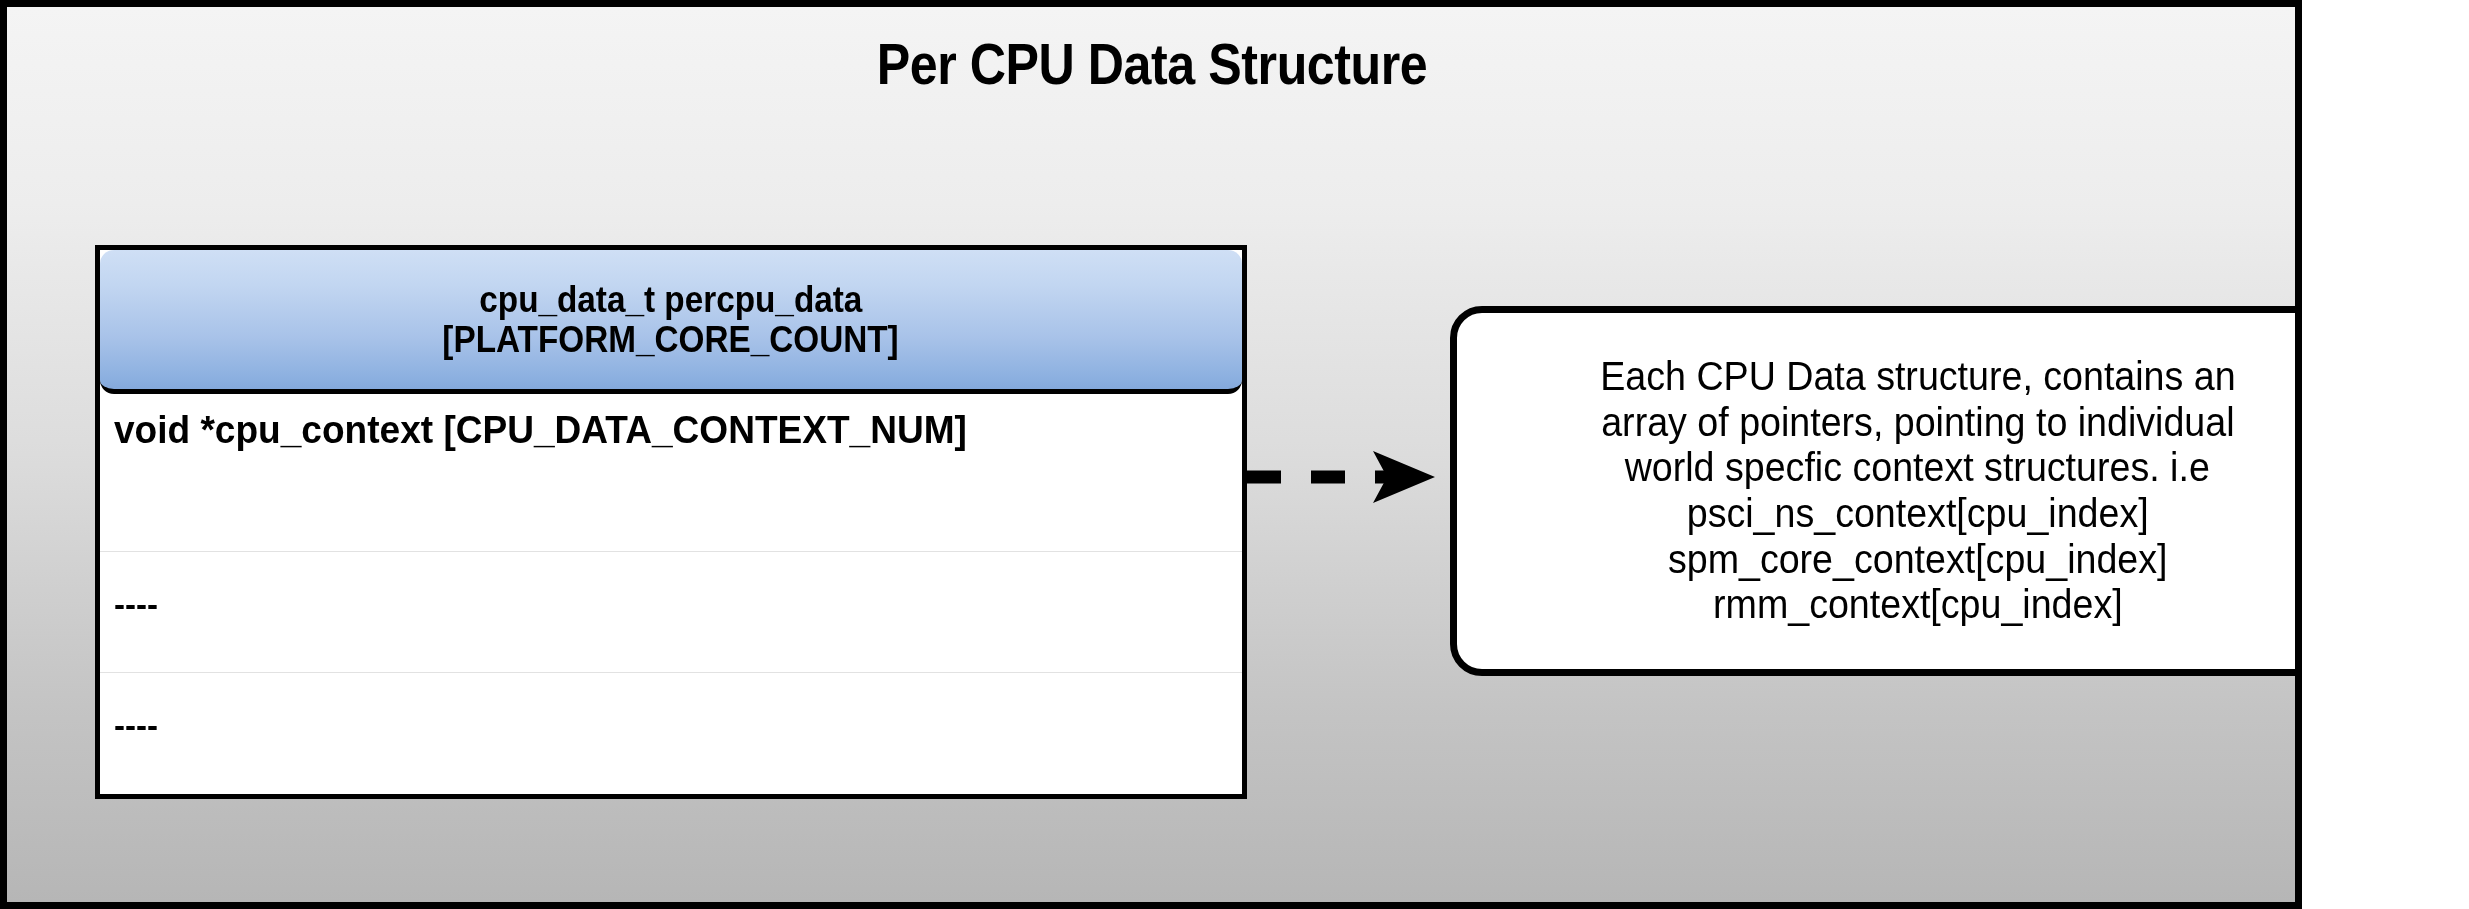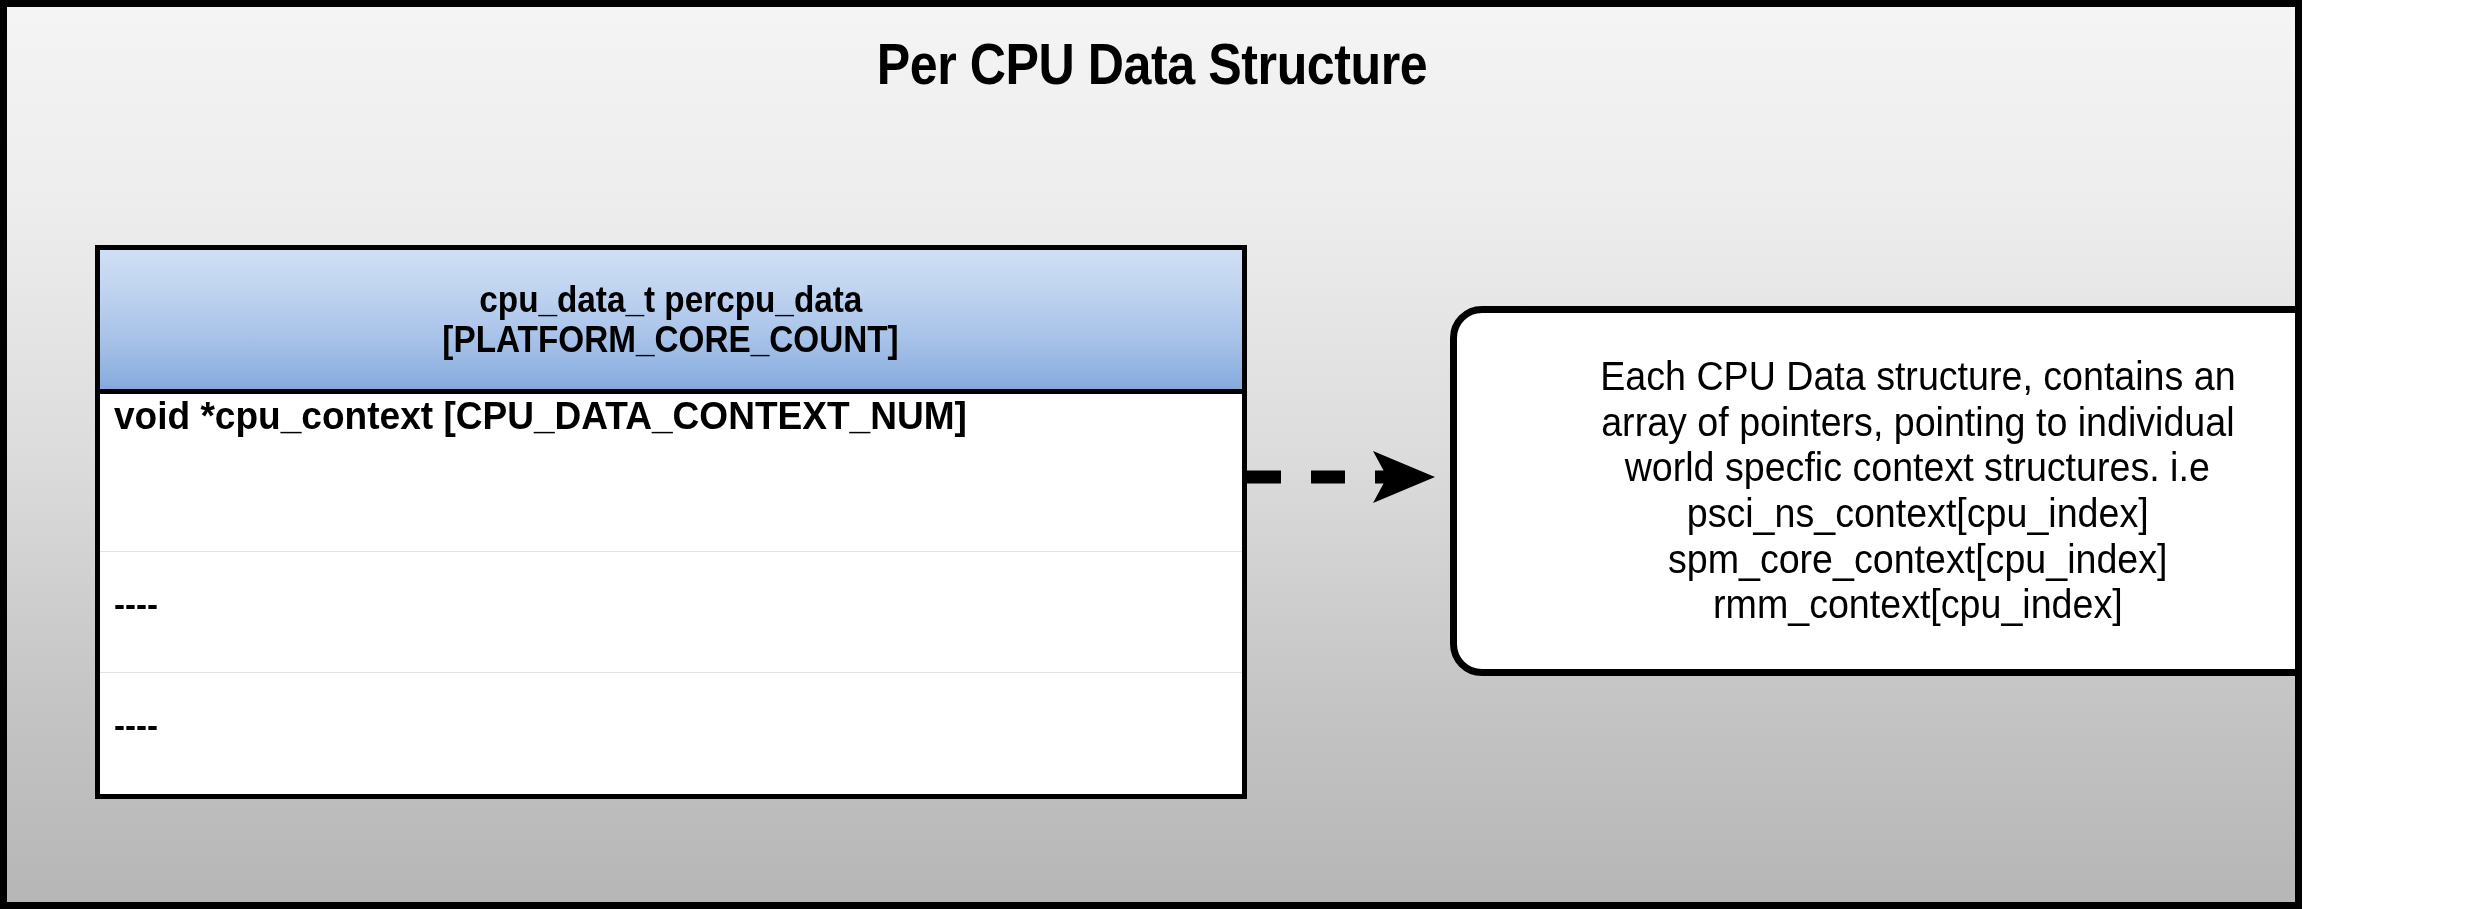--- a/index.html
+++ b/index.html
@@ -50,41 +50,42 @@
     position: relative;
     height: 144px;
     box-sizing: border-box;
     border-bottom: 5px solid #000000;
     background: linear-gradient(to bottom, #cfdff5 0%, #c2d6f1 25%, #a9c3e9 62%, #8cb0e0 92%, #84a9dc 100%);
     display: flex;
     flex-direction: column;
     align-items: center;
     justify-content: center;
     color: #000000;
+    border-radius: 14px;
   }
   .hdr-line {
     font-family: "Liberation Sans Narrow", "Liberation Sans", sans-serif;
     font-size: 37px;
     font-weight: bold;
     line-height: 1.07;
     transform: scaleX(0.90);
     white-space: nowrap;
   }
   #struct-body {
     position: relative;
     height: 400px;
   }
   .struct-row {
     position: relative;
     box-sizing: border-box;
     padding-left: 14px;
     display: flex;
     align-items: flex-start;
   }
-  .struct-row.r0 { height: 157px; }
+  .struct-row.r0 { height: 157px; padding-top: 14px; }
   .struct-row.r1 { height: 121px; padding-top: 34px; border-top: 1px solid #e2e2e2; }
   .struct-row.r2 { height: 122px; padding-top: 34px; border-top: 1px solid #e2e2e2; }
   .row-text {
     font-family: "Liberation Sans Narrow", "Liberation Sans", sans-serif;
     font-size: 39px;
     font-weight: bold;
     color: #000000;
     white-space: nowrap;
     transform: scaleX(0.95);
     transform-origin: left top;

